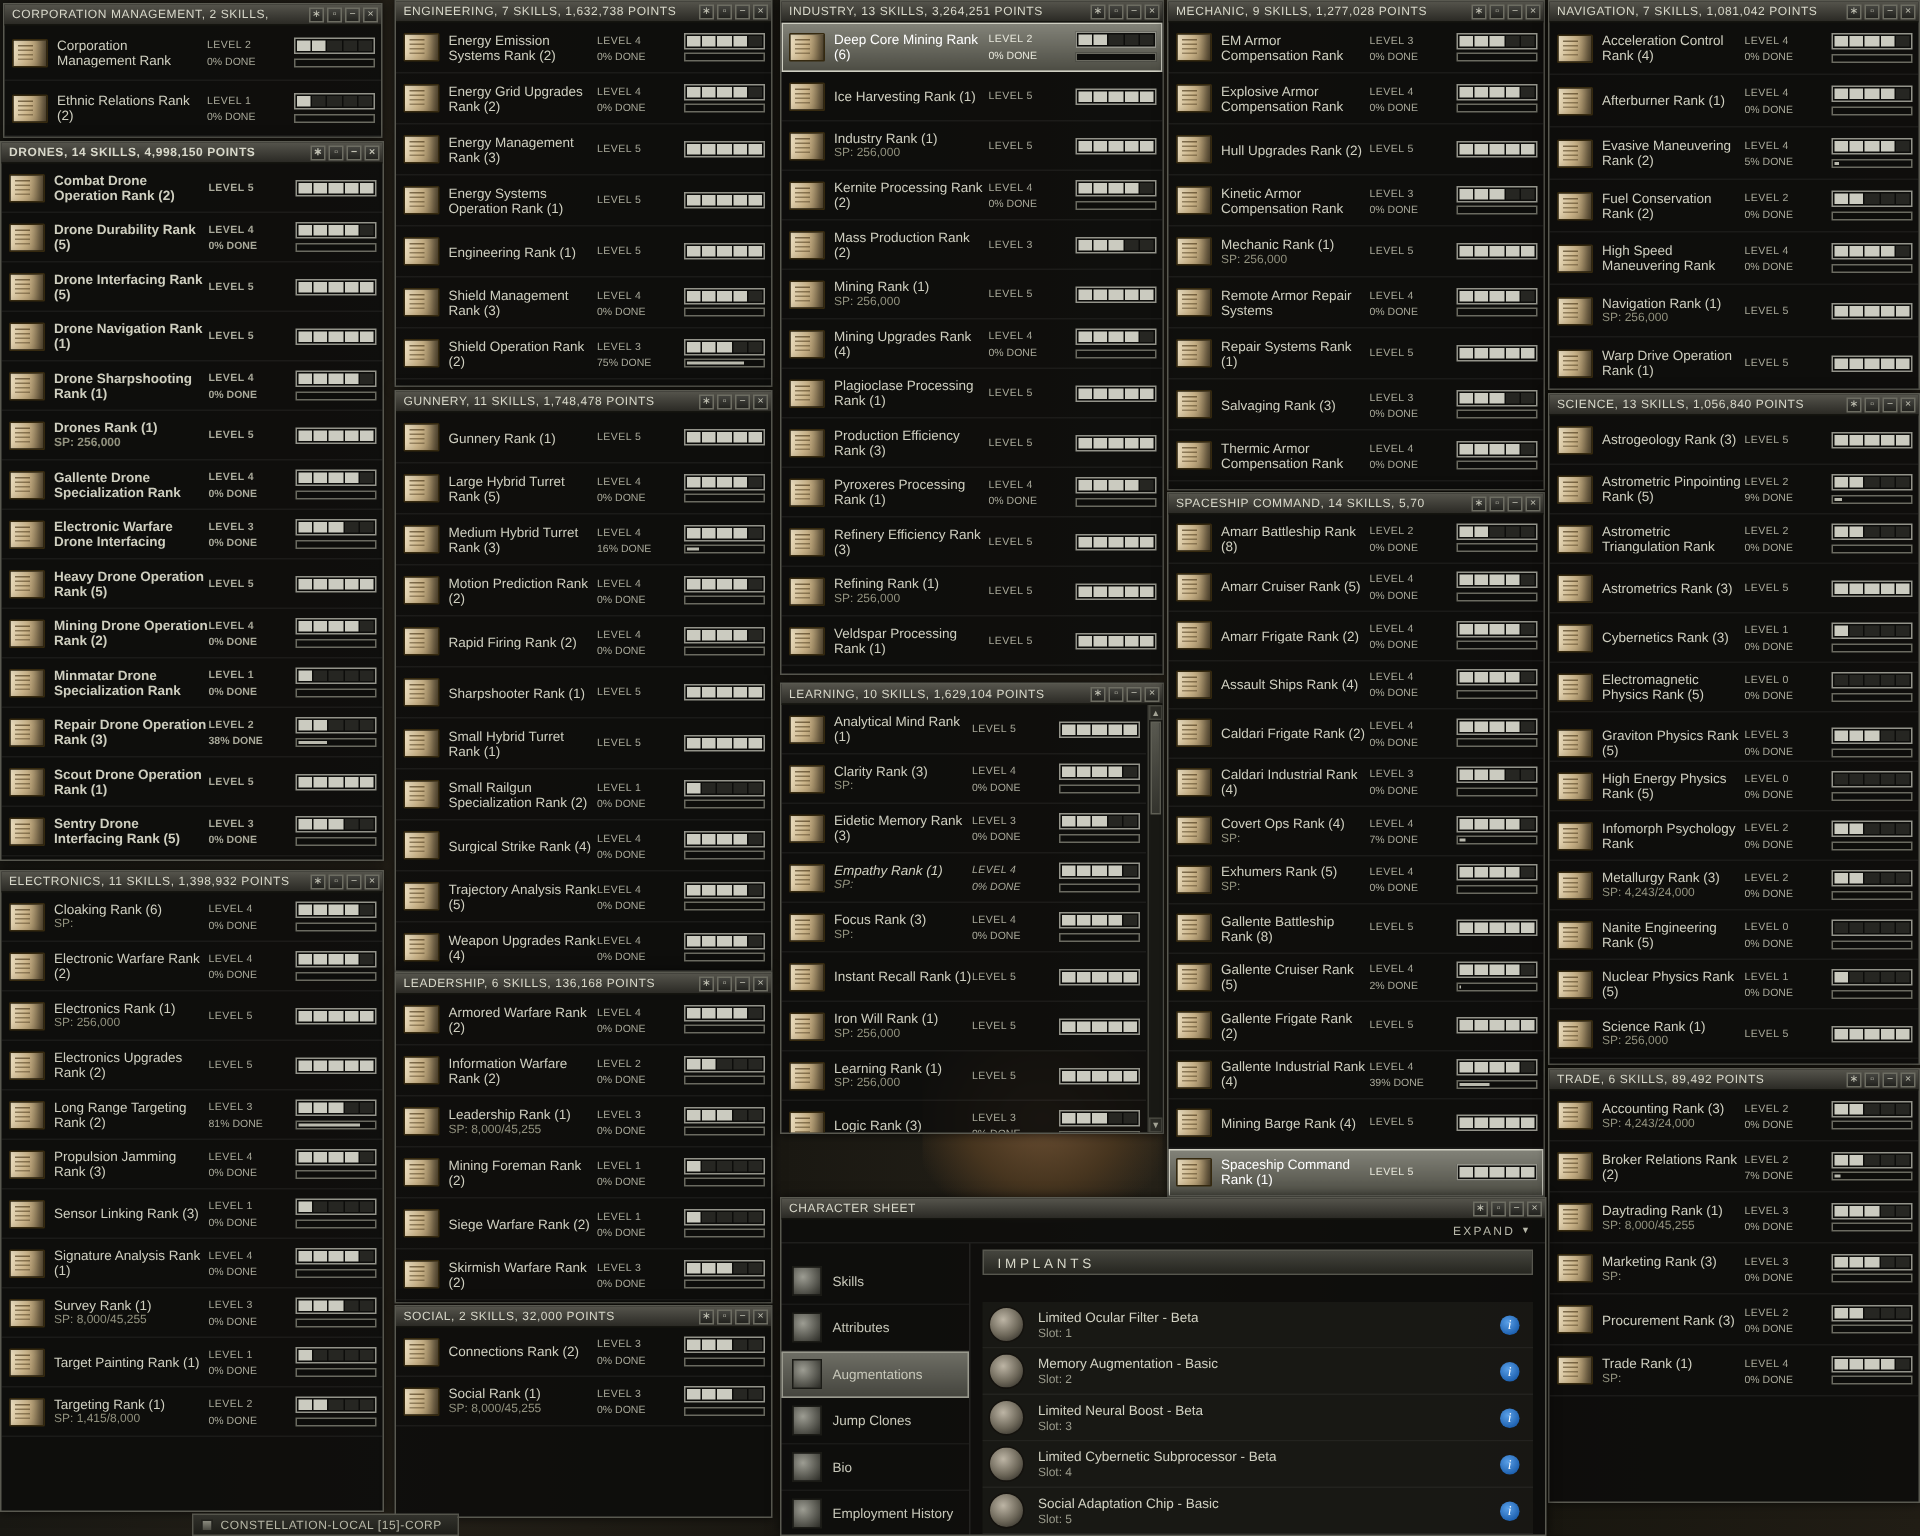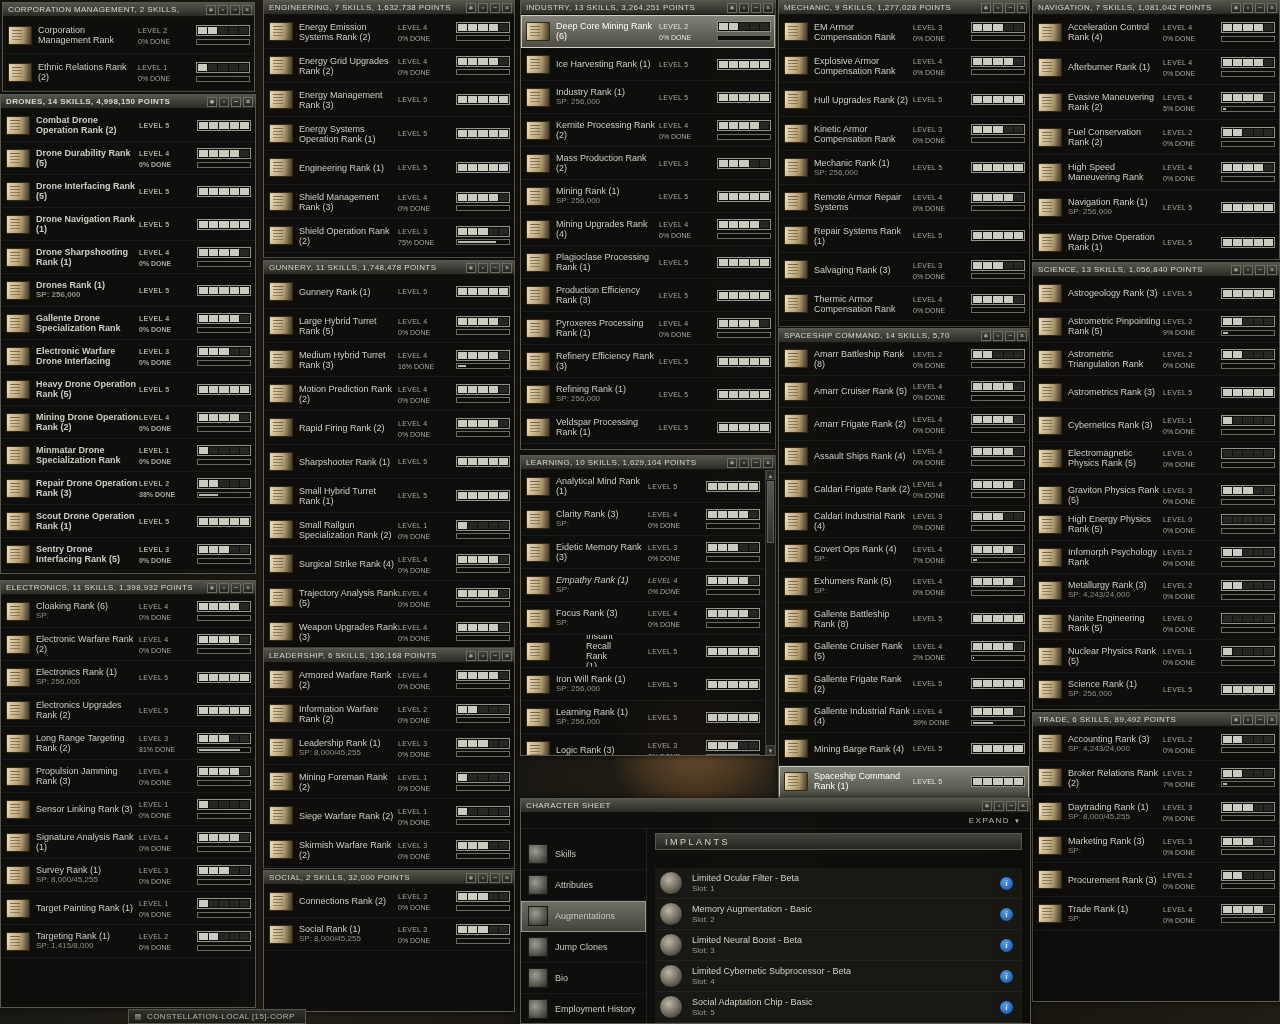--- a/index.html
+++ b/index.html
@@ -1122,21 +1122,21 @@
               <div class="pcttext">0% DONE</div>
               <div class="thinbar">
                 <i style="width: 0%;"></i>
               </div>
             </div>
           </div>
         </div>
         <div class="skillrow" style="height: 34px;">
           <div class="bookicon"></div>
           <div class="sname">
-            <div class="nm">Weapon Upgrades Rank (3)</div>
+            <div class="nm">Weapon Upgrades Rank (4)</div>
           </div>
           <div class="lvlblock">
             <div class="lrow">
               <div class="lvltext">LEVEL 4</div>
               <div class="segbar">
                 <div class="seg on"></div>
                 <div class="seg on"></div>
                 <div class="seg on"></div>
                 <div class="seg on"></div>
                 <div class="seg"></div>
@@ -1767,21 +1767,21 @@
               </div>
             </div>
             <div class="lrow">
               <div class="pcttext">0% DONE</div>
               <div class="thinbar">
                 <i style="width: 0%;"></i>
               </div>
             </div>
           </div>
         </div>
-        <div class="skillrow" style="height: 33px; gap: 30px;">
+        <div class="skillrow" style="height: 33px;">
           <div class="bookicon"></div>
           <div class="sname">
             <div class="nm">Instant Recall Rank (1)</div>
           </div>
           <div class="lvlblock">
             <div class="lrow">
               <div class="lvltext">LEVEL 5</div>
               <div class="segbar">
                 <div class="seg on"></div>
                 <div class="seg on"></div>

